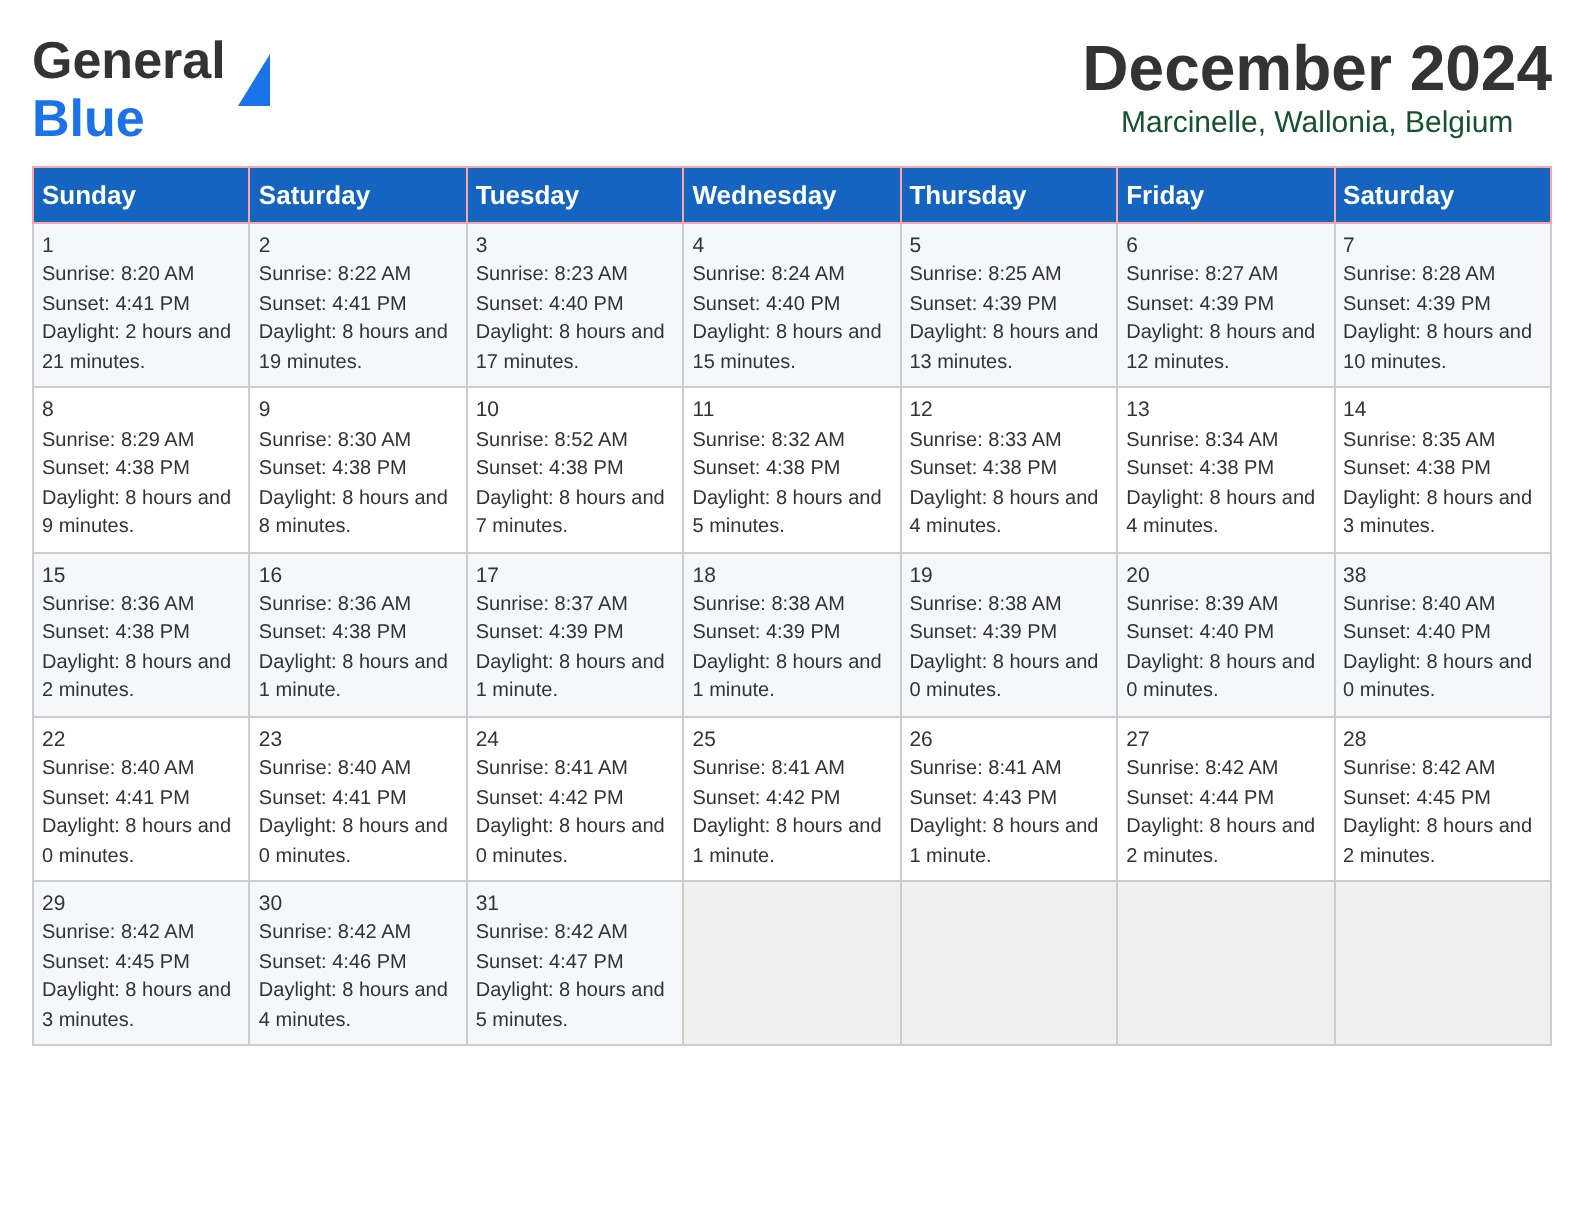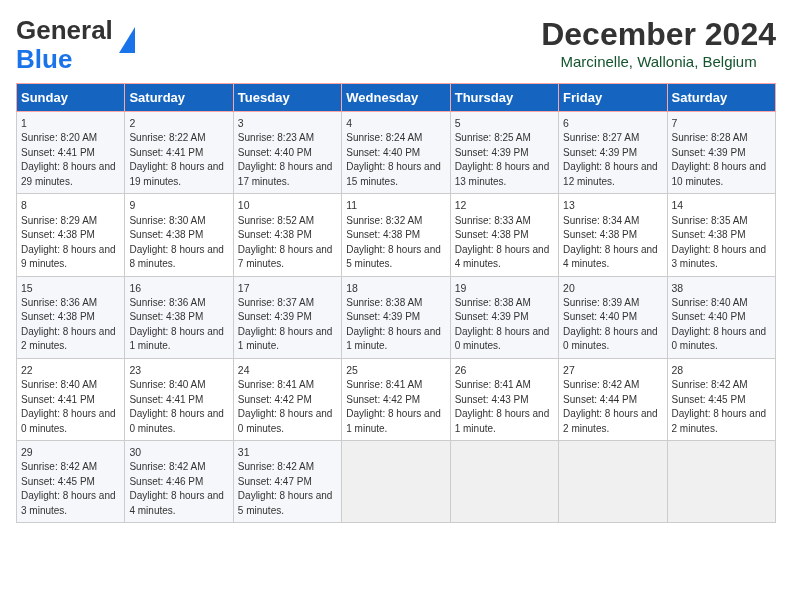--- a/index.html
+++ b/index.html
@@ -87,21 +87,21 @@
         <th>Saturday</th>
         <th>Tuesday</th>
         <th>Wednesday</th>
         <th>Thursday</th>
         <th>Friday</th>
         <th>Saturday</th>
       </tr>
   </thead>
   <tbody id="calendar-body">
       <tr>
-        <td><span class="day-num">1</span><div class="day-content"><span>Sunrise: 8:20 AM</span><br><span>Sunset: 4:41 PM</span><br><span>Daylight: 8 hours and 29 minutes.</span></div></td>
+        <td><span class="day-num">1</span><div class="day-content"><span>Sunrise: 8:20 AM</span><br><span>Sunset: 4:41 PM</span><br><span>Daylight: 2 hours and 21 minutes.</span></div></td>
         <td><span class="day-num">2</span><div class="day-content"><span>Sunrise: 8:22 AM</span><br><span>Sunset: 4:41 PM</span><br><span>Daylight: 8 hours and 19 minutes.</span></div></td>
         <td><span class="day-num">3</span><div class="day-content"><span>Sunrise: 8:23 AM</span><br><span>Sunset: 4:40 PM</span><br><span>Daylight: 8 hours and 17 minutes.</span></div></td>
         <td><span class="day-num">4</span><div class="day-content"><span>Sunrise: 8:24 AM</span><br><span>Sunset: 4:40 PM</span><br><span>Daylight: 8 hours and 15 minutes.</span></div></td>
         <td><span class="day-num">5</span><div class="day-content"><span>Sunrise: 8:25 AM</span><br><span>Sunset: 4:39 PM</span><br><span>Daylight: 8 hours and 13 minutes.</span></div></td>
         <td><span class="day-num">6</span><div class="day-content"><span>Sunrise: 8:27 AM</span><br><span>Sunset: 4:39 PM</span><br><span>Daylight: 8 hours and 12 minutes.</span></div></td>
         <td><span class="day-num">7</span><div class="day-content"><span>Sunrise: 8:28 AM</span><br><span>Sunset: 4:39 PM</span><br><span>Daylight: 8 hours and 10 minutes.</span></div></td>
       </tr>
       <tr>
         <td><span class="day-num">8</span><div class="day-content"><span>Sunrise: 8:29 AM</span><br><span>Sunset: 4:38 PM</span><br><span>Daylight: 8 hours and 9 minutes.</span></div></td>
         <td><span class="day-num">9</span><div class="day-content"><span>Sunrise: 8:30 AM</span><br><span>Sunset: 4:38 PM</span><br><span>Daylight: 8 hours and 8 minutes.</span></div></td>

